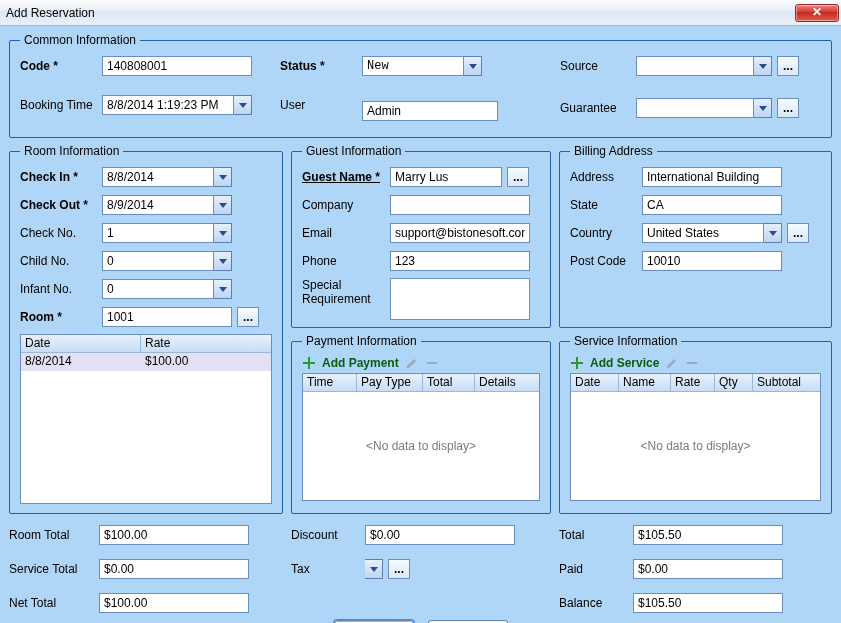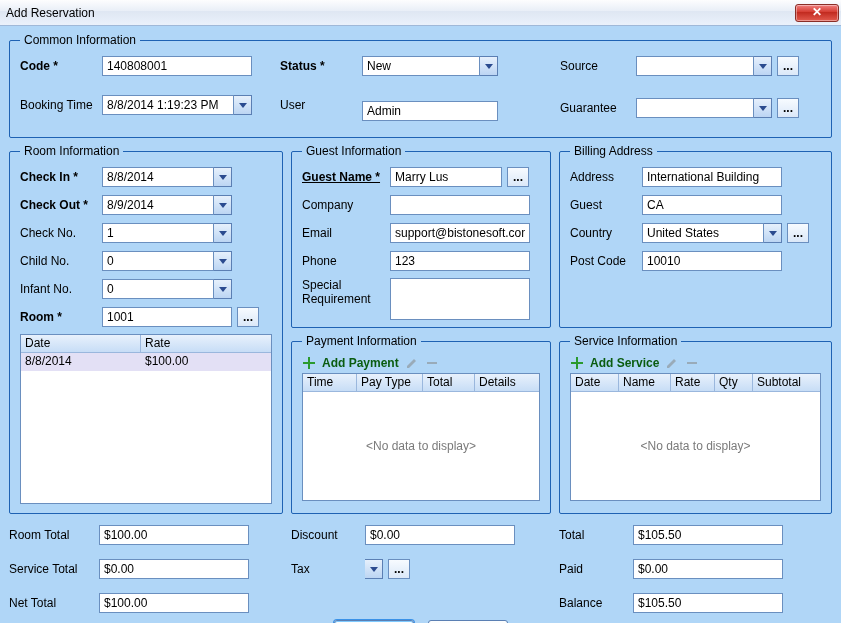--- a/index.html
+++ b/index.html
@@ -157,21 +157,21 @@
     color:#fff;
     border:1px dashed #000;
     padding:0 4px;
     line-height:16px;
     width:118px;
     display:inline-block;
   }
 
   
   .common-grid { display:grid; grid-template-columns: 260px 280px 1fr; row-gap:6px; }
-  .status-dd .dd-input{ width:118px; }
+  .status-dd .dd-input{ width:102px;font-family:Liberation Mono, monospace; }
   .src-dd .dd-input{ width:118px; }
   .user-in{ width:136px;margin-top:12px; }
 
   .room-grid-table { height: 170px; }
   .pay-grid-table, .svc-grid-table { height: 128px; }
 
   .svc-grid-table .ghead .gh:nth-child(1){width:48px;}
   .svc-grid-table .ghead .gh:nth-child(2){width:52px;}
   .svc-grid-table .ghead .gh:nth-child(3){width:44px;}
   .svc-grid-table .ghead .gh:nth-child(4){width:38px;}
@@ -399,21 +399,21 @@
     </div>
 
     <div class="col-right">
       <fieldset class="group" style="height:184px">
         <legend>Billing Address</legend>
         <div class="row">
             <span class="lbl lbl-addr">Address</span>
             <input class="txt" style="width: 140px;" value="International Building">
           </div>
         <div class="row">
-            <span class="lbl lbl-addr">Guest</span>
+            <span class="lbl lbl-addr">State</span>
             <input class="txt" style="width: 140px;" value="CA">
           </div>
         <div class="row">
           <span class="lbl lbl-addr">Country</span>
           <span class="dd-wrap">
               <input class="txt dd-input" style="width: 122px;" value="United States">
               <span class="dd-btn">
                 <svg width="8" height="5">
                   <path d="M0 0 L8 0 L4 5 Z" fill="#2b4b8f"></path>
                 </svg>

